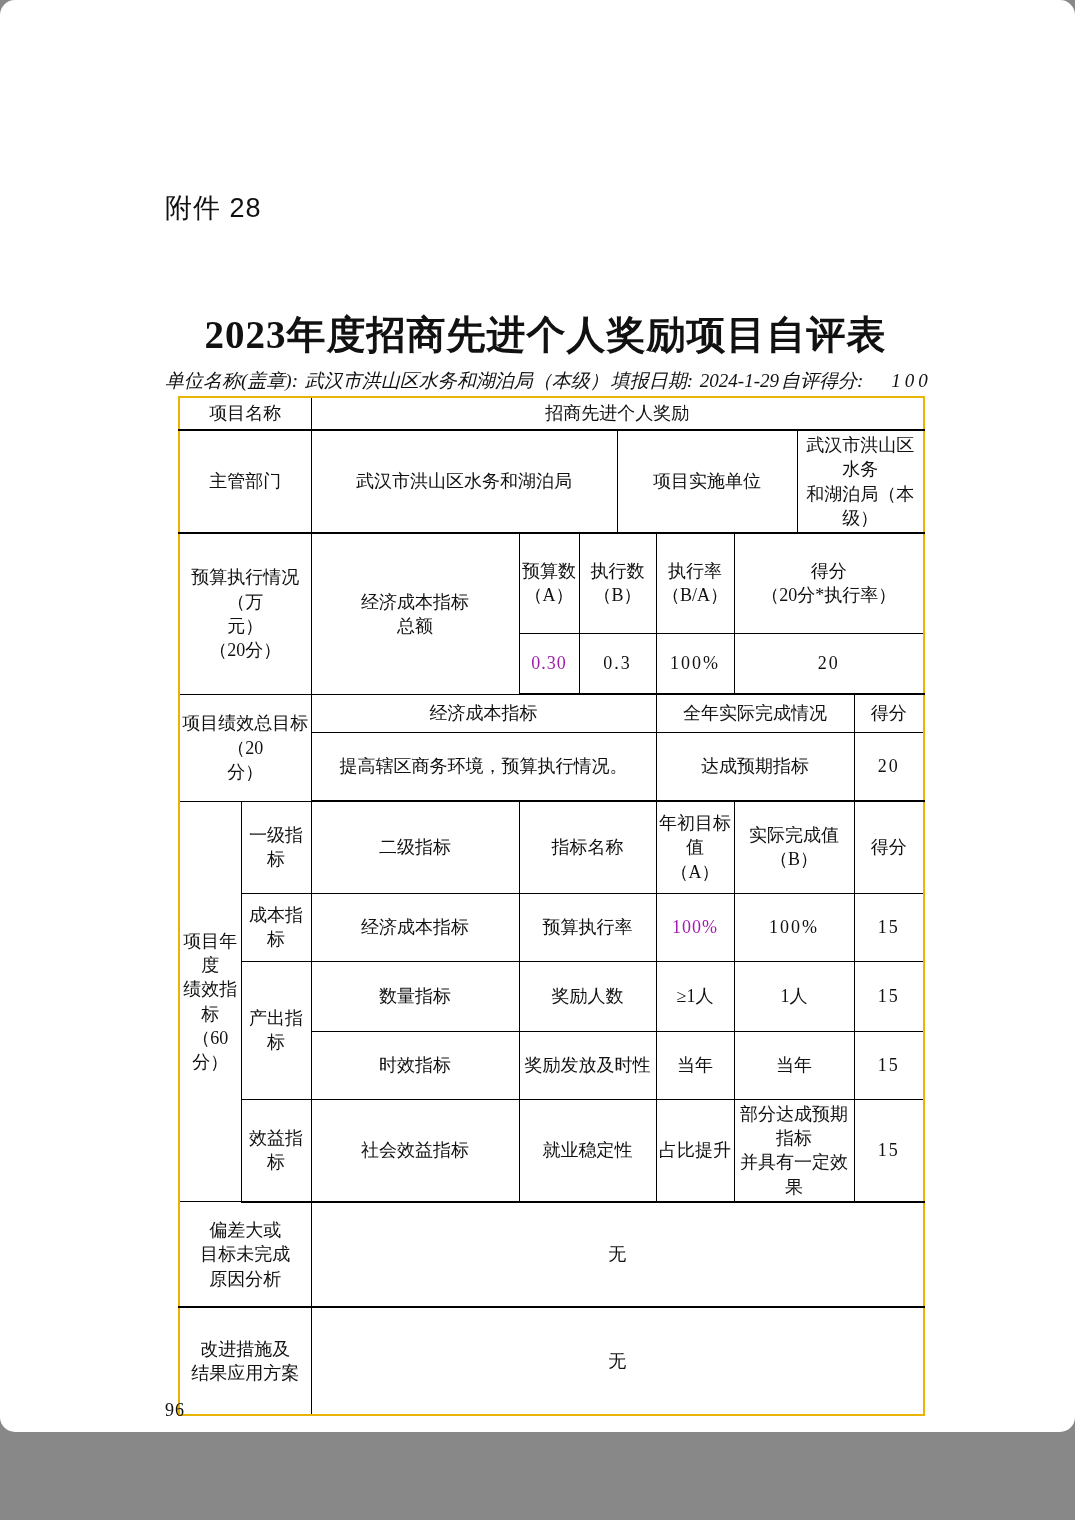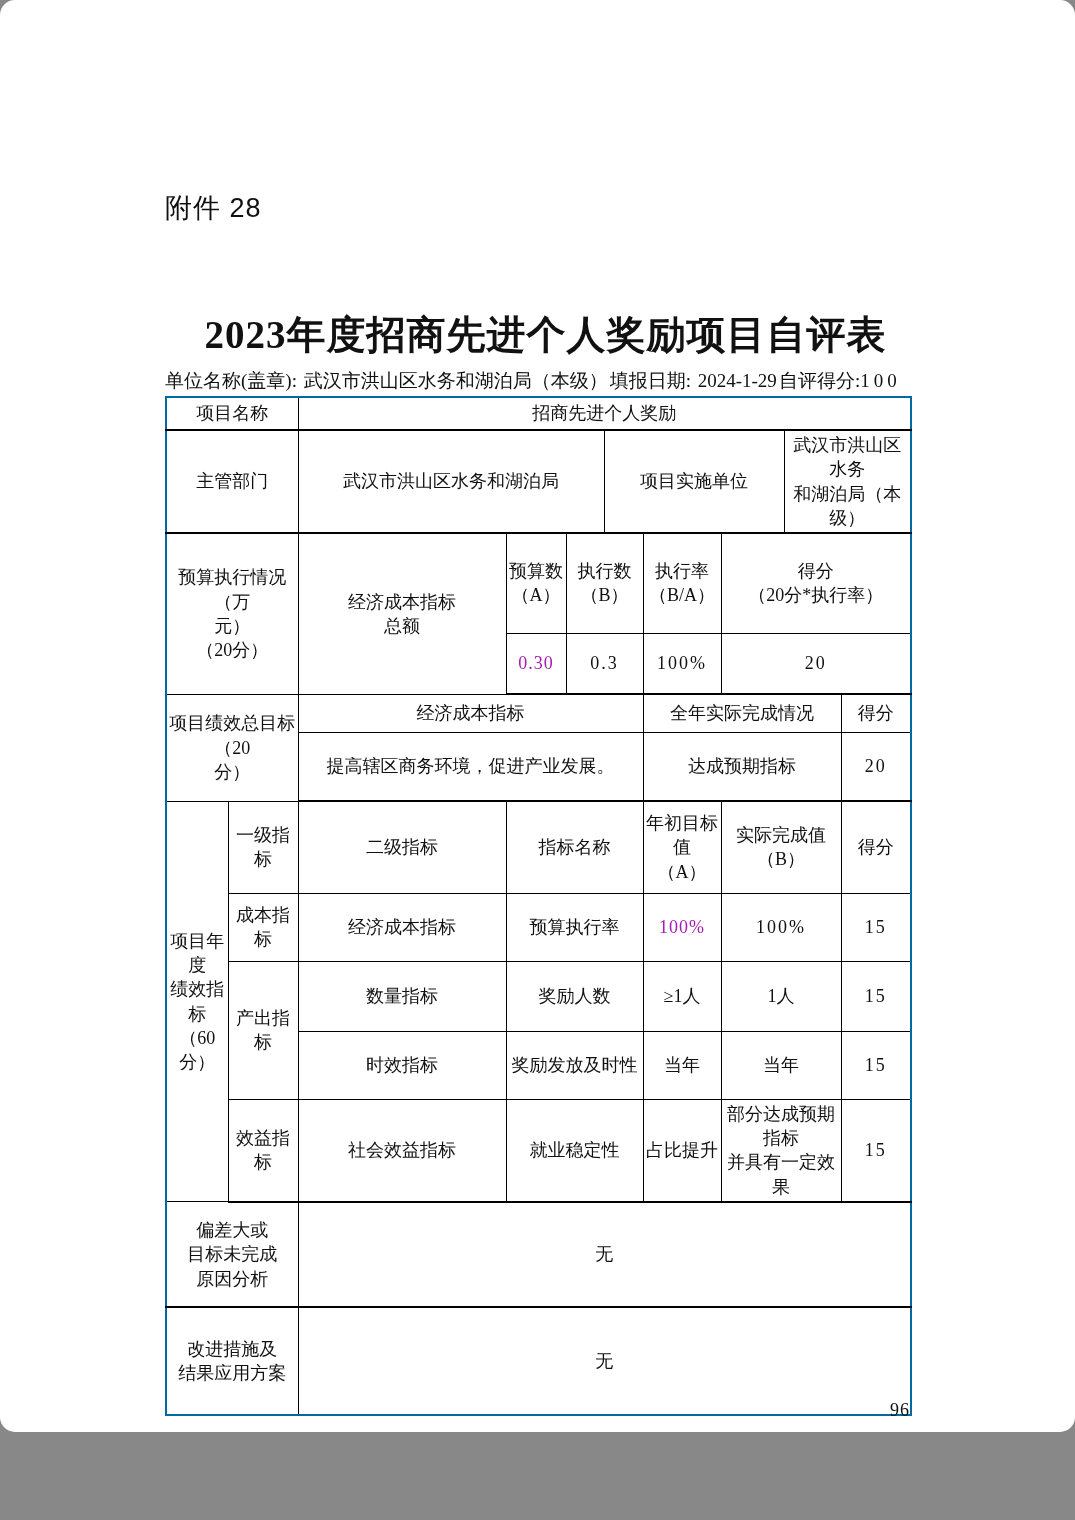--- a/index.html
+++ b/index.html
@@ -19,48 +19,48 @@
   }
   .title{
     position:absolute;left:165px;top:300px;width:745px;
     margin:8px;text-align:center;
     font-size:39px;font-weight:900;letter-spacing:1px;
     font-family:"Liberation Serif","DejaVu Serif",serif;
   }
   .info-line{
     position:absolute;left:165px;top:368px;width:745px;
     display:flex;justify-content:space-between;align-items:baseline;
-    font-size:19px;white-space:nowrap;
+    font-size:19px;white-space:nowrap;font-style:italic;
   }
   .info-left span{margin-right:2px;}
   .info-right{padding-right:14px;}
-  .info-right .score-val{letter-spacing:4px;}
+  .info-right .score-val{margin-left:28px;letter-spacing:4px;}
   table.selfeval{
-    position:absolute;left:165px;top:396px;
+    position:absolute;left:178px;top:396px;
     width:746px;border-collapse:collapse;table-layout:fixed;
-    border:2px solid #0369a1;
+    border:2px solid #eab308;
   }
   table.selfeval td{
     border:1px solid #000;
     text-align:center;vertical-align:middle;
     font-size:18px;line-height:1.35;
     padding:2px;white-space:pre-line;
     overflow:hidden;
   }
   tr.bb-thick > td{border-bottom-width:2px;}
   td.fs16{font-size:16px;}
   td.fs15{font-size:15px;}
   td.fs14{font-size:14px;line-height:1.5;}
   td.dim{color:#a21caf;font-size:13px;letter-spacing:1px;}
   td.num{letter-spacing:2px;}
   td.right-val{text-align:right;padding-right:5px;}
   td.left-val{text-align:left;padding-left:7px;}
   .page-number{
     position:absolute;left:165px;top:1400px;width:745px;
-    text-align:right;font-size:18px;letter-spacing:1px;
+    text-align:left;font-size:18px;letter-spacing:1px;
   }
 </style>
 </head>
 <body>
 
 <div class="page">
 
   <div class="attachment">附件 28</div>
 
   <h1 class="title">2023年度招商先进个人奖励项目自评表</h1>
@@ -129,21 +129,21 @@
 
     <tr style="height:38px">
       <td colspan="2" rowspan="2">项目绩效总目标（20
 分）</td>
       <td colspan="4">经济成本指标</td>
       <td colspan="3">全年实际完成情况</td>
       <td>得分</td>
     </tr>
 
     <tr class="bb-thick" style="height:69px">
-      <td colspan="4">提高辖区商务环境，促进产业发展。</td>
+      <td colspan="4">提高辖区商务环境，预算执行情况。</td>
       <td colspan="3">达成预期指标</td>
       <td class="right-val num">20</td>
     </tr>
 
     <tr style="height:92px">
       <td rowspan="5" class="fs15">项目年度
 绩效指标
 （60分）</td>
       <td class="fs16">一级指标</td>
       <td>二级指标</td>

